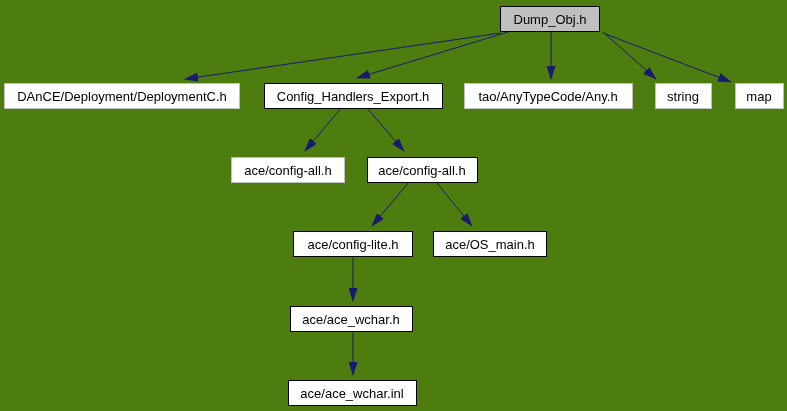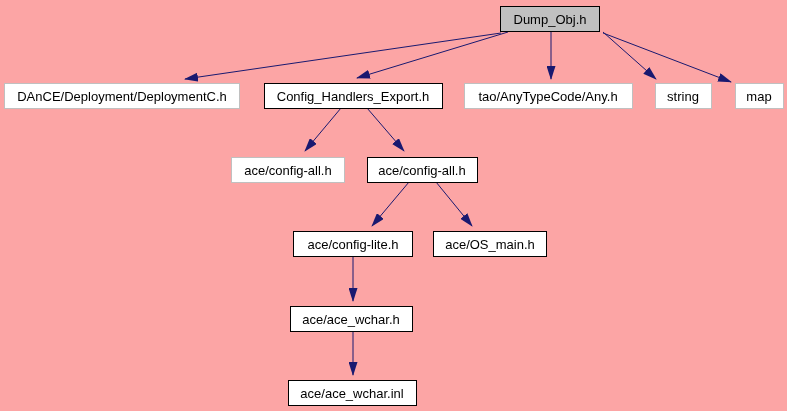--- a/index.html
+++ b/index.html
@@ -4,21 +4,21 @@
 <style>
   html, body {
     margin: 0;
     padding: 0;
     background: #ffffff;
   }
   .graph-wrap {
     position: relative;
     width: 787px;
     height: 411px;
-    background: #fca5a5;
+    background: #4d7c0f;
     font-family: "Liberation Sans", sans-serif;
   }
   svg text {
     font-family: "Liberation Sans", sans-serif;
     font-size: 13px;
     fill: #000000;
   }
   .node-box {
     fill: #ffffff;
     stroke-width: 1;

